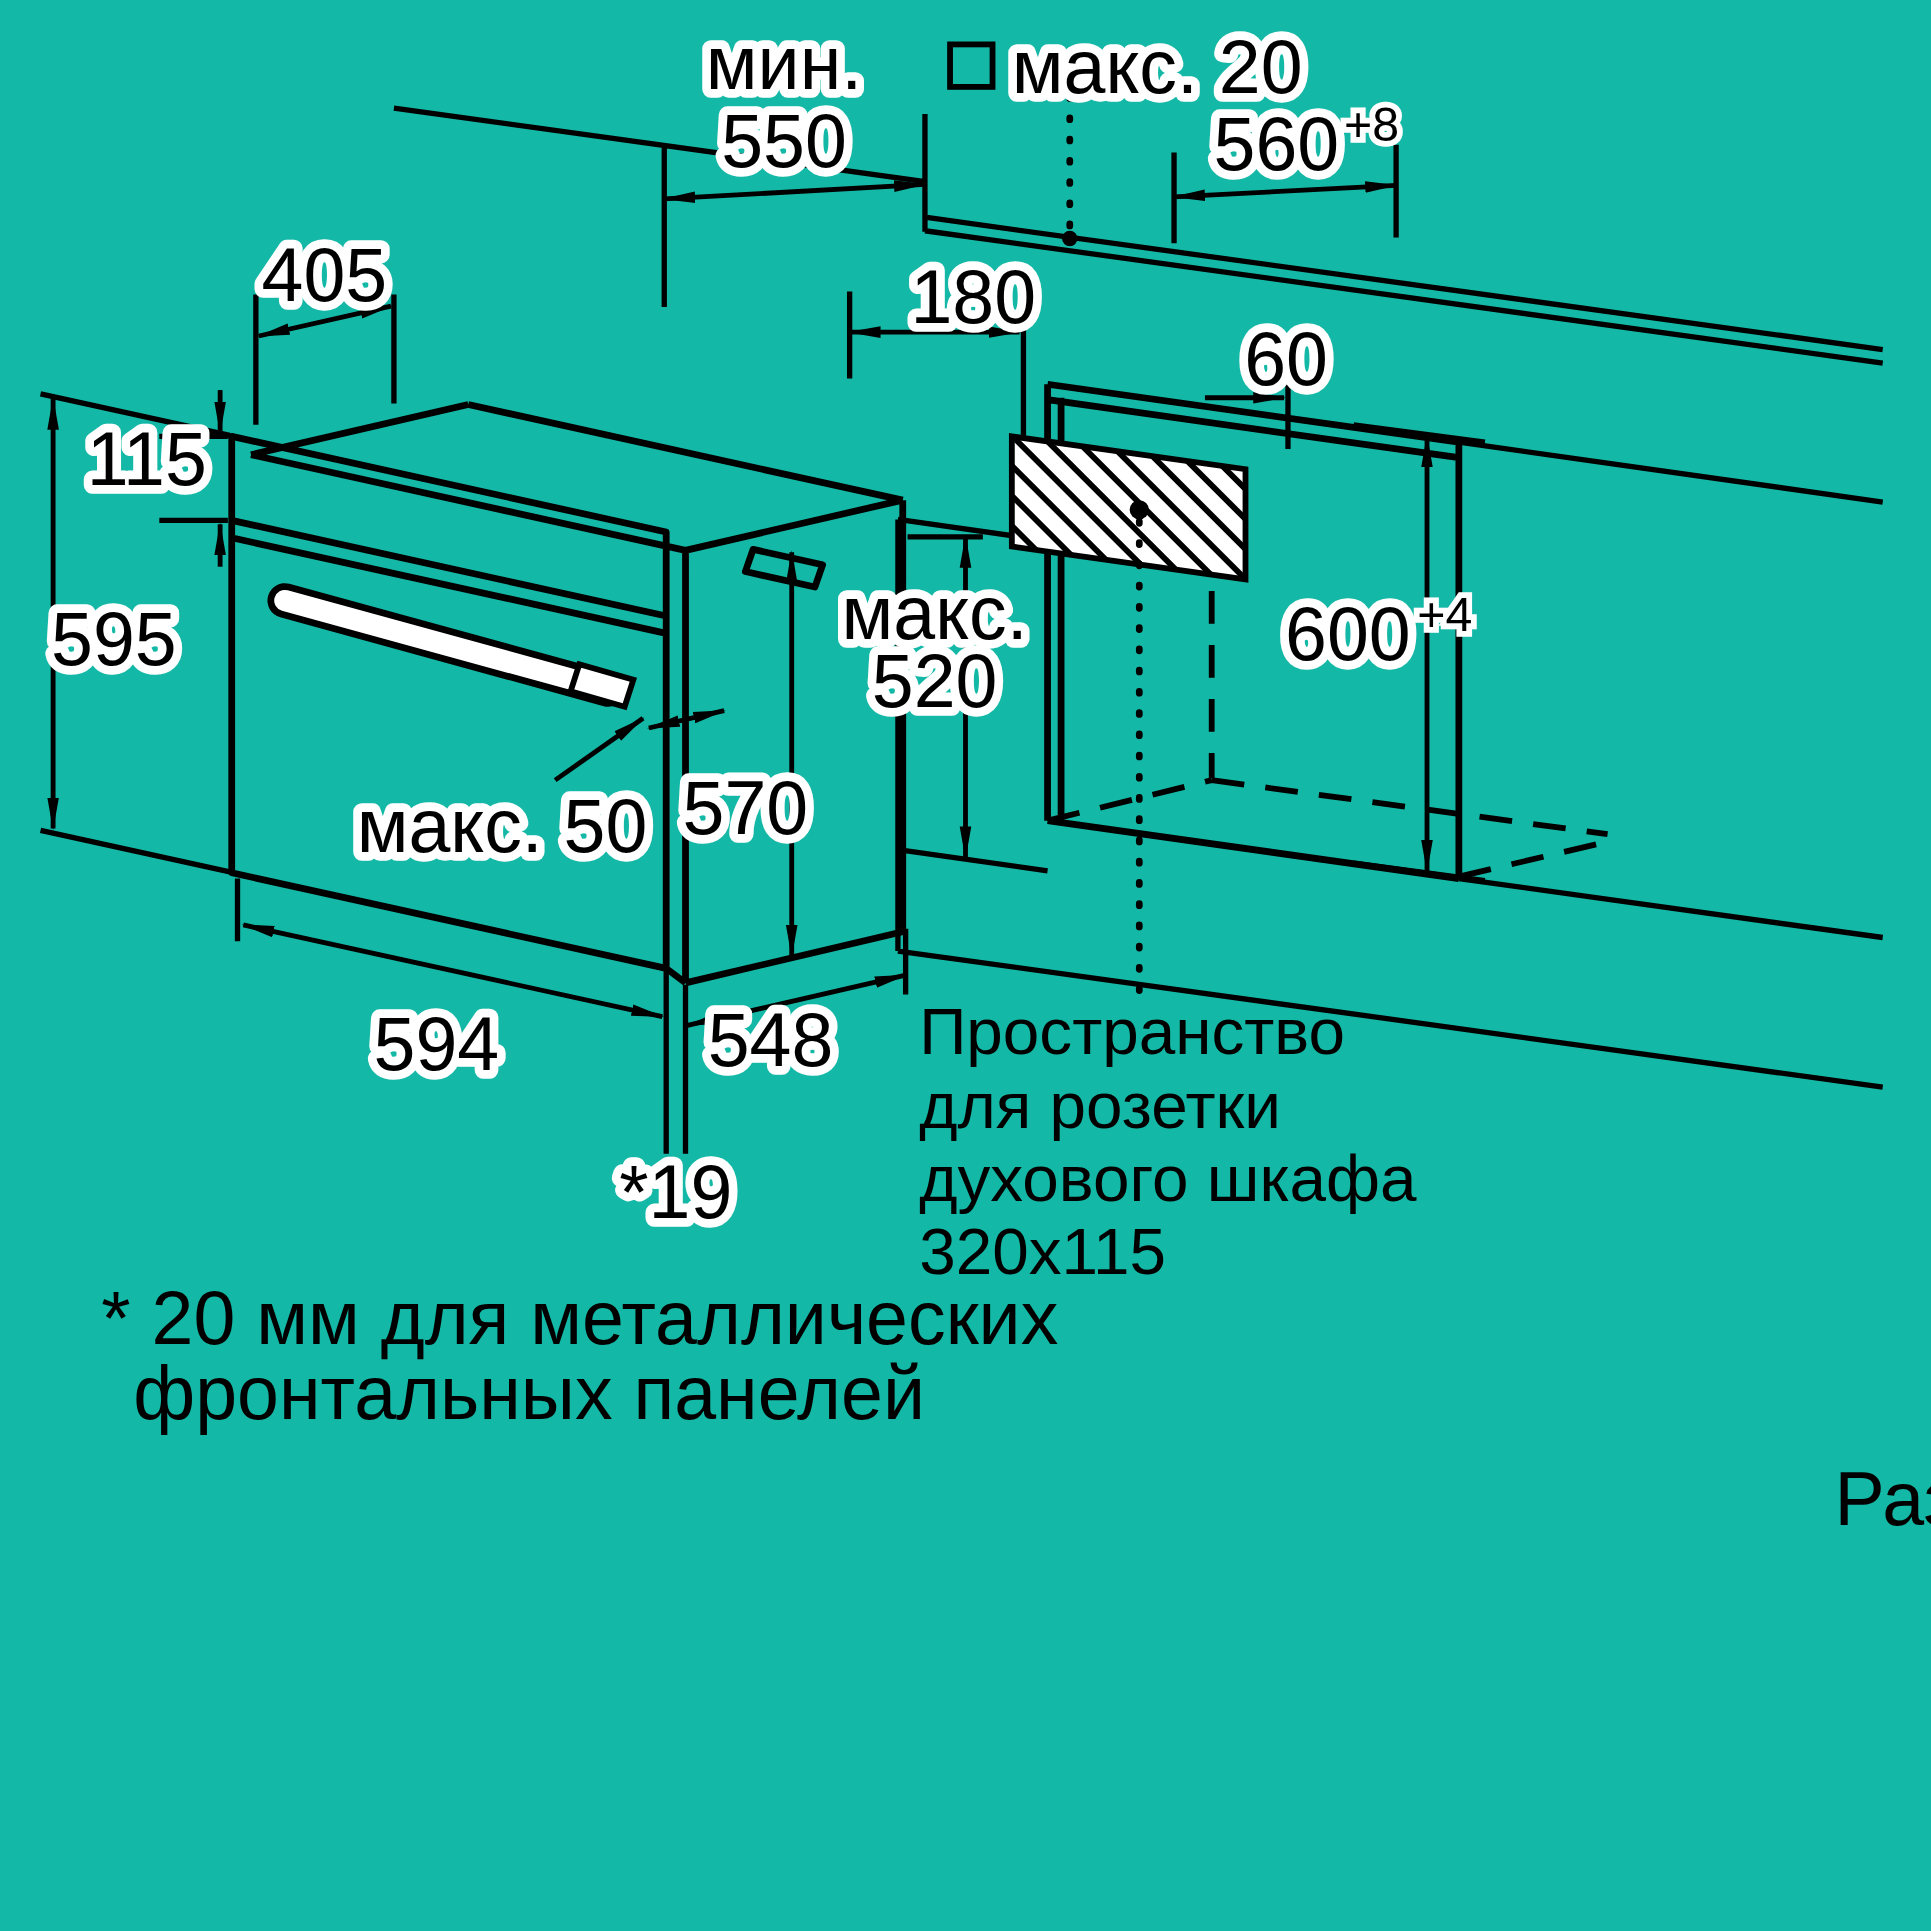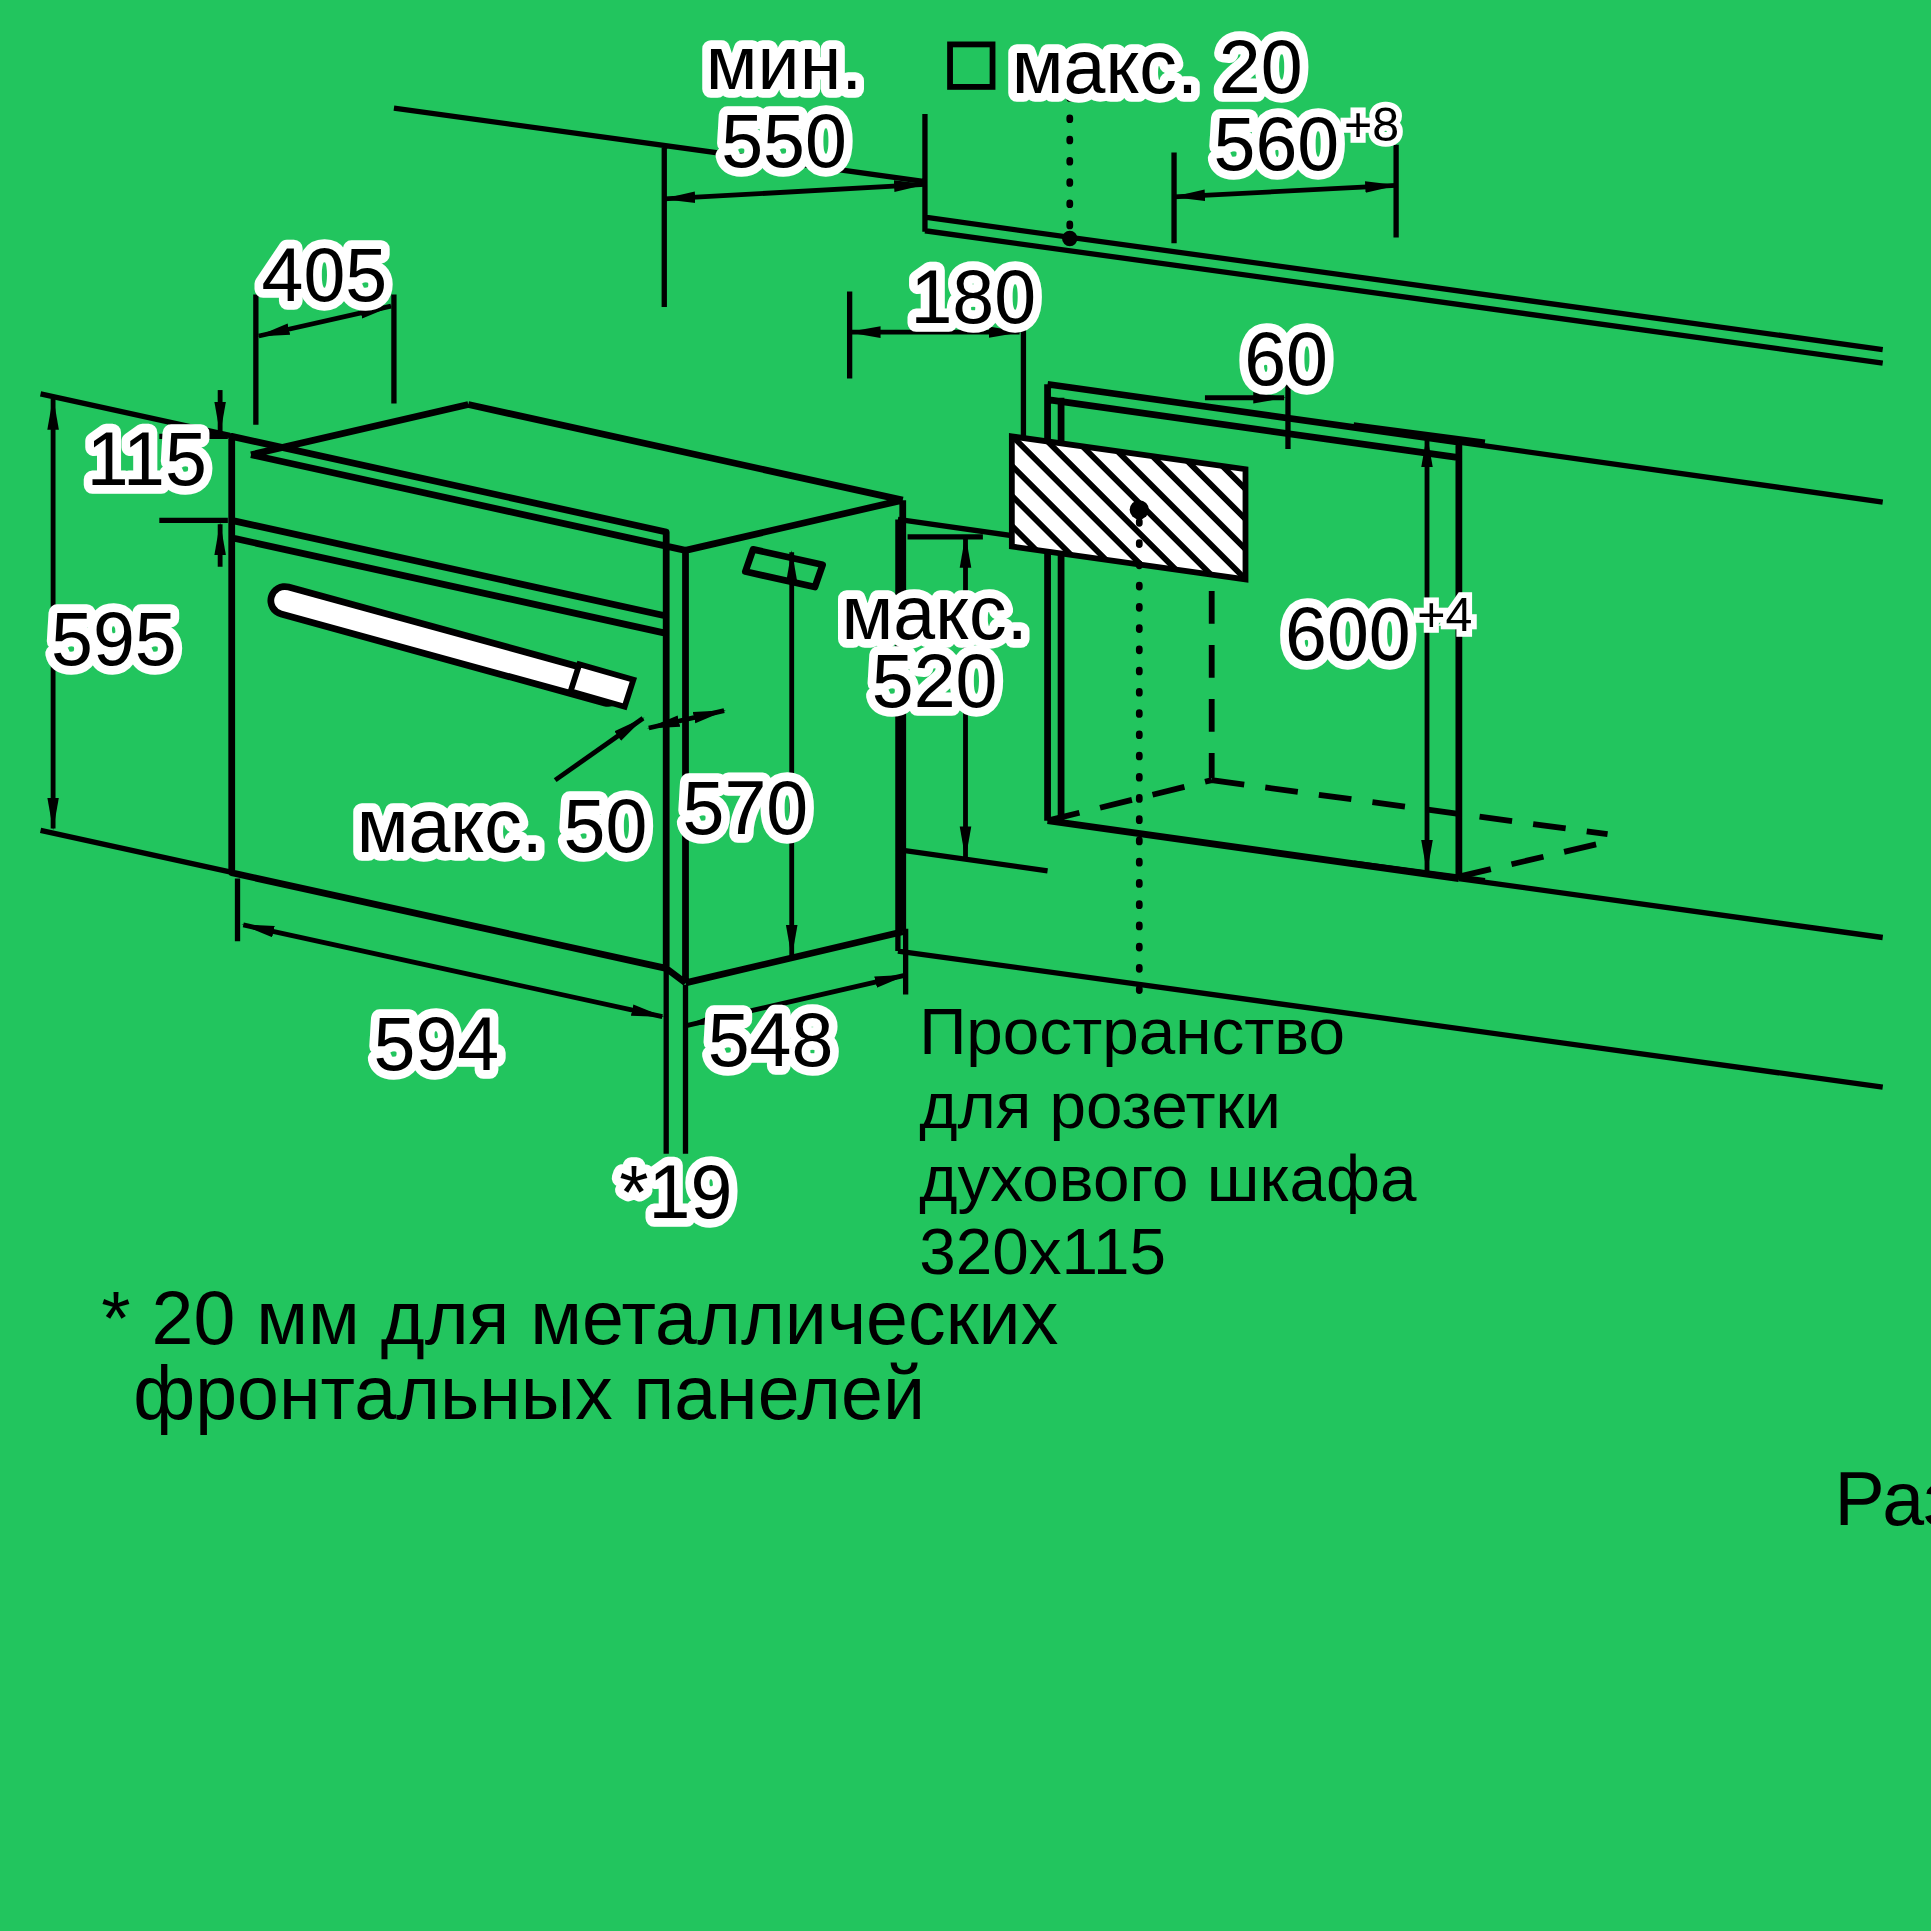--- a/index.html
+++ b/index.html
@@ -1,16 +1,16 @@
 <!DOCTYPE html>
 <html><head>
 <meta charset="utf-8">
 <style>
   html,body{margin:0;padding:0;background:#ffffff;}
-  .page{width:1931px;height:1931px;background:#22c55e;position:relative;overflow:hidden;}
+  .page{width:1931px;height:1931px;background:#14b8a6;position:relative;overflow:hidden;}
   svg{display:block;}
   .ol{stroke:#000;stroke-width:7;fill:none;stroke-linejoin:round;}
   .thin{stroke:#000;stroke-width:5.5;fill:none;}
   .dim{stroke:#000;stroke-width:5;fill:none;}
   .dash{stroke:#000;stroke-width:6;fill:none;stroke-dasharray:34 22;}
   .dot{stroke:#000;stroke-width:7;fill:none;stroke-dasharray:2 20;stroke-linecap:round;}
   text{font-family:"Liberation Sans","DejaVu Sans",sans-serif;fill:#000;}
   .lbl{font-size:78px;text-anchor:middle;paint-order:stroke;stroke:#fff;stroke-width:18px;stroke-linejoin:round;}
   .lbl-start{text-anchor:start;}
   .lbl-end{text-anchor:end;}

